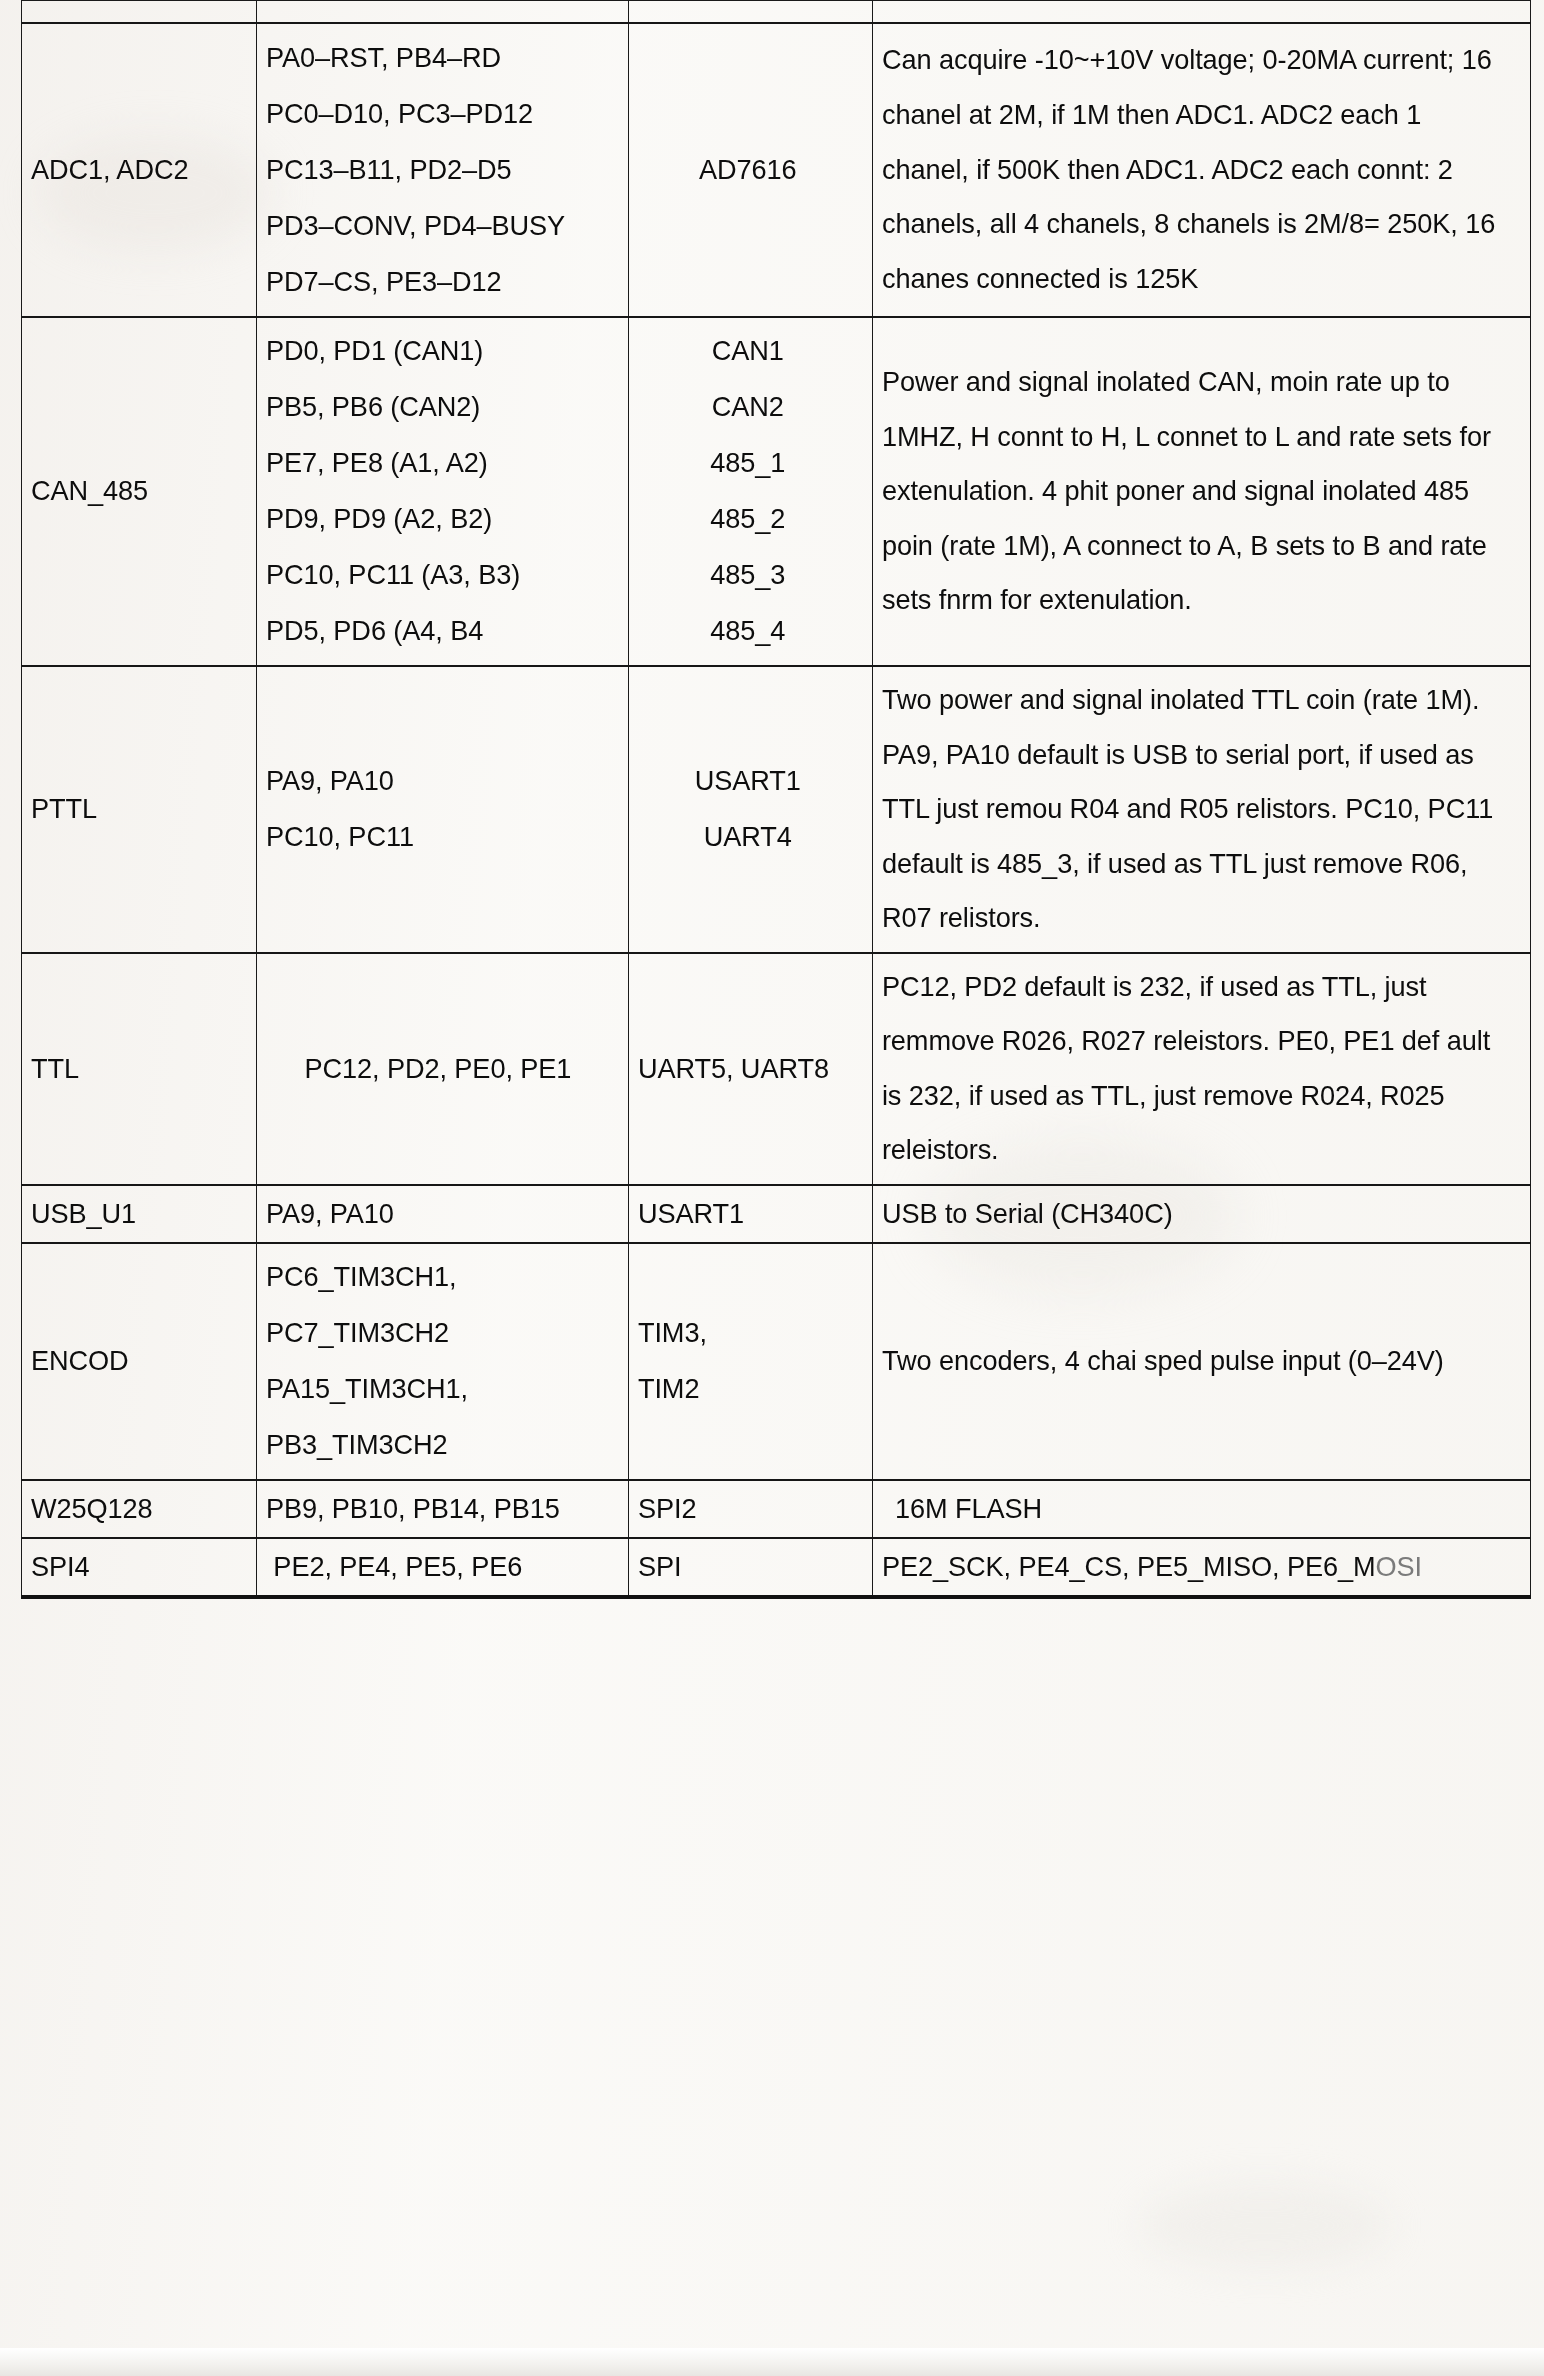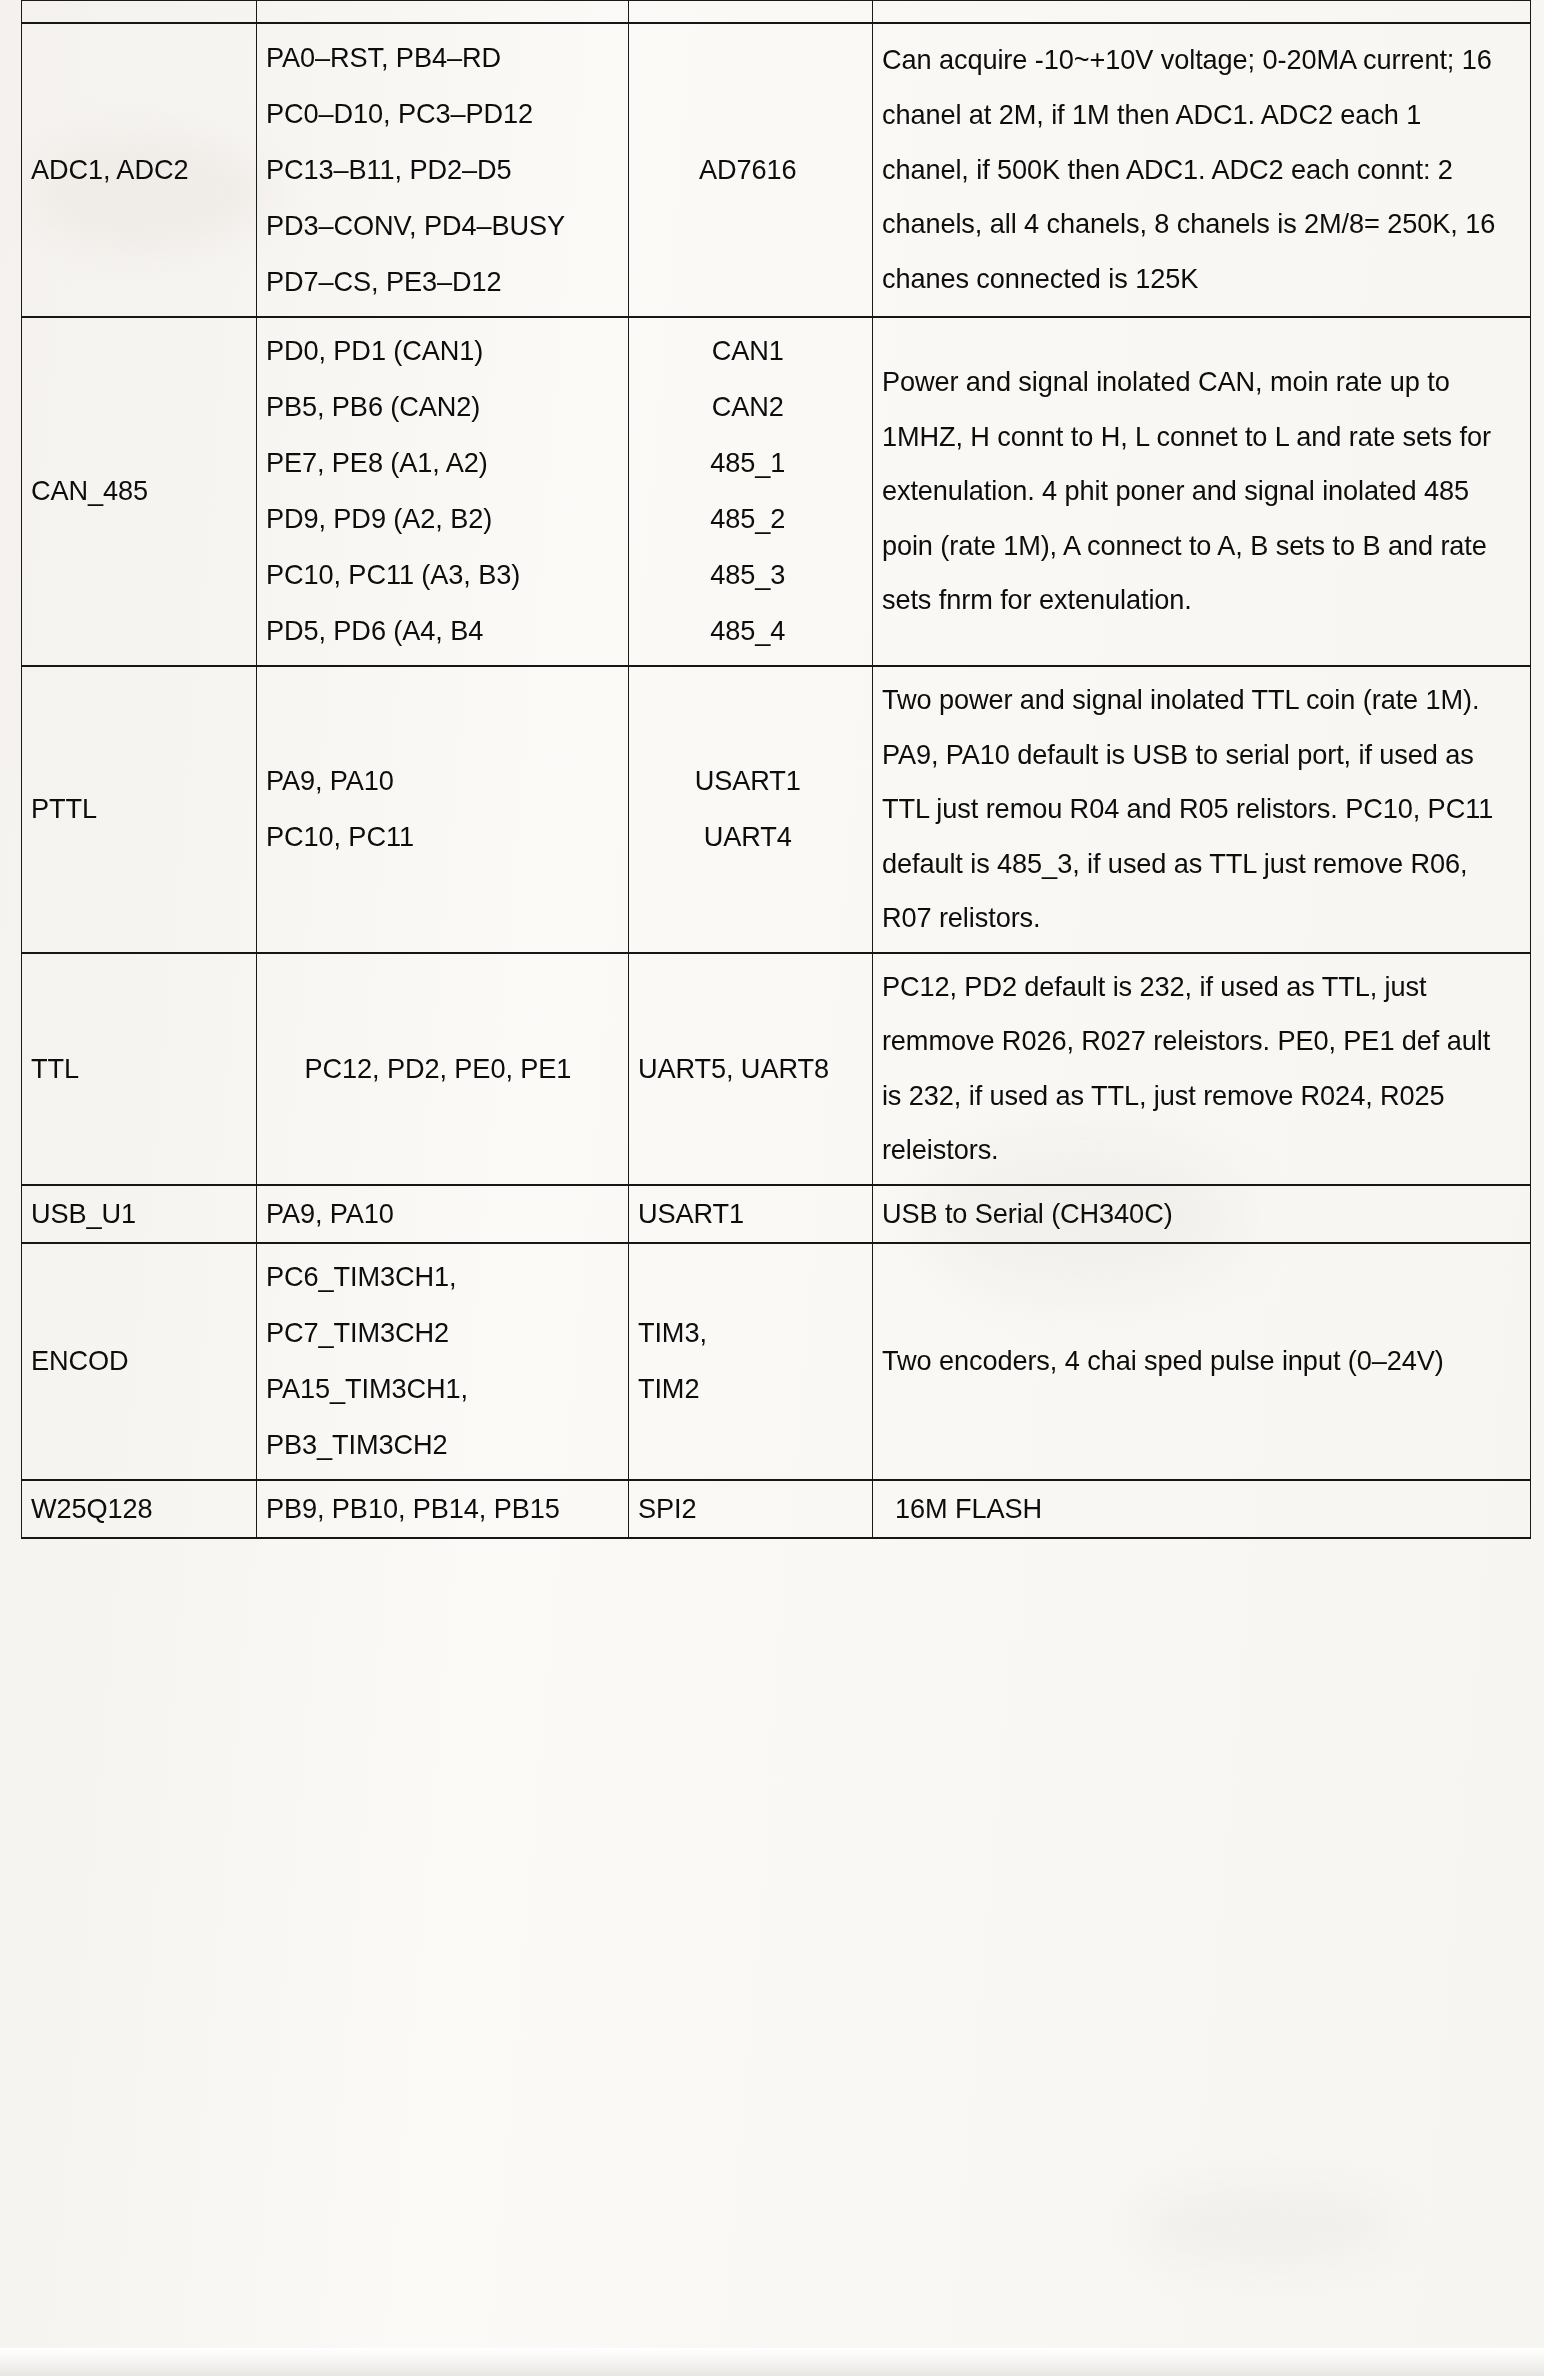--- a/index.html
+++ b/index.html
@@ -251,20 +251,34 @@
           </td>
           <td>
             <span class="cell-inner lft">SPI2</span>
           </td>
           <td>
             <span class="cell-inner lft" style="padding-left:13.5px;">16M FLASH</span>
           </td>
         </tr>
 
 
+        <tr class="last">
+          <td>
+            <span class="cell-inner lft">SPI4</span>
+          </td>
+          <td>
+            <span class="cell-inner lft" style="padding-left:7.7px;">PE2, PE4, PE5, PE6</span>
+          </td>
+          <td>
+            <span class="cell-inner lft">SPI</span>
+          </td>
+          <td>
+            <span class="cell-inner lft"><span>PE2_SCK, PE4_CS, PE5_MISO, PE6_M</span><span class="faded">OSI</span></span>
+          </td>
+        </tr>
 
       </tbody>
     </table>
   </div>
 
   <div id="bottom-edge"></div>
 </div>
 
 
 </body></html>

